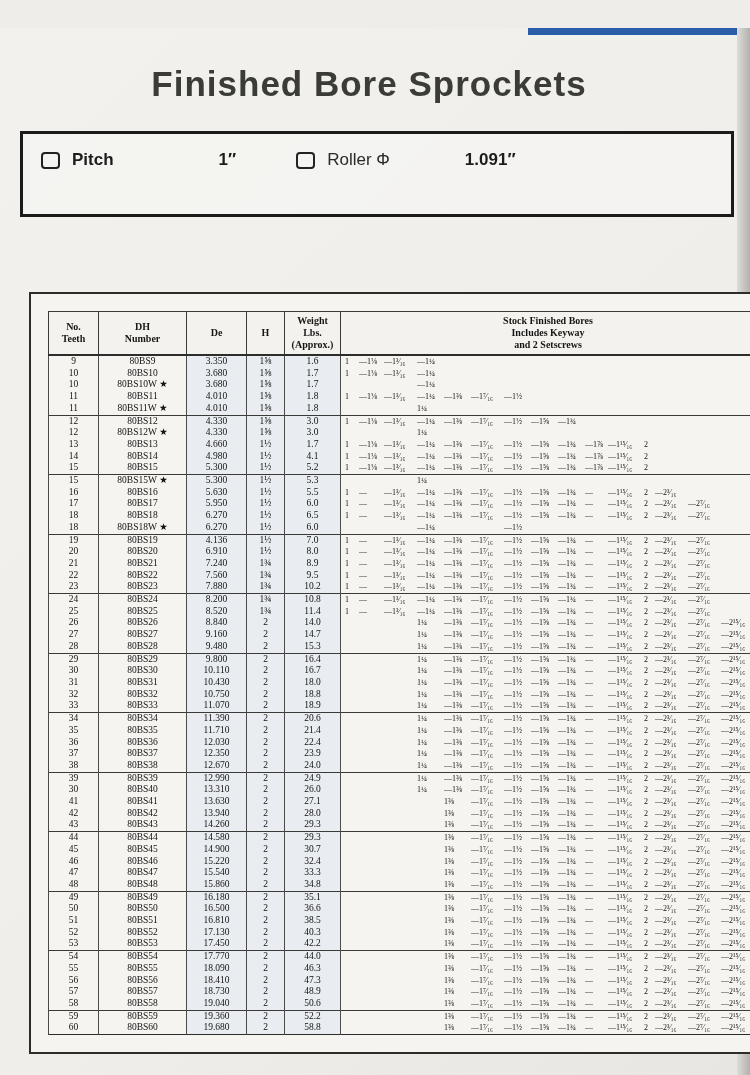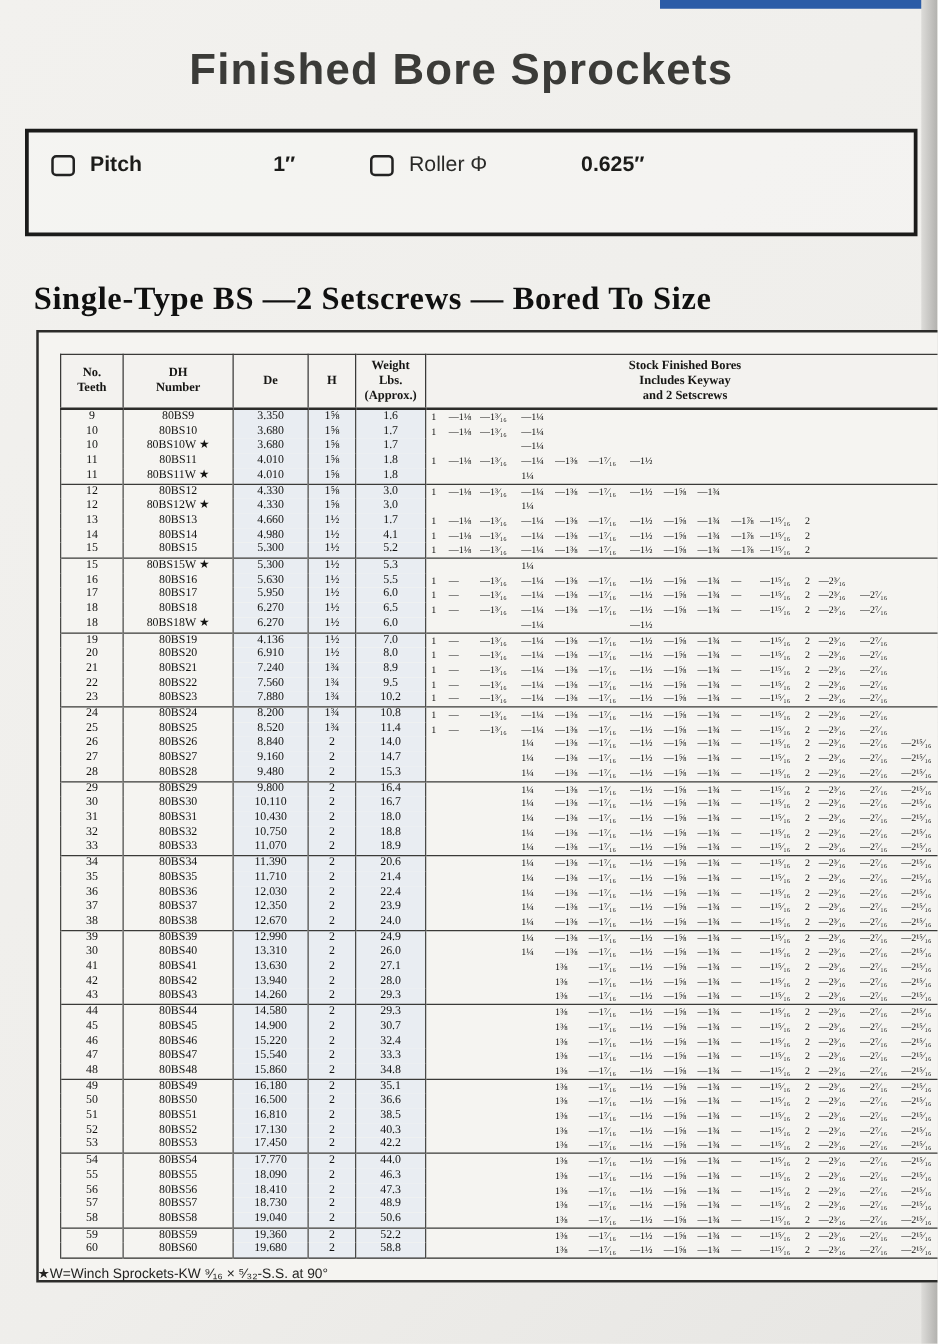--- a/index.html
+++ b/index.html
@@ -1,18 +1,18 @@
 <!DOCTYPE html>
 <html><head>
 <meta charset="utf-8">
 <style>
   html,body{margin:0;padding:0;}
   body{width:750px;height:1075px;position:relative;background:#eeedea;overflow:hidden;
        font-family:"Liberation Sans",sans-serif;color:#1e1e1c;}
-  .page{position:absolute;inset:0;background:linear-gradient(135deg,#f2f1ee 0%,#efeeeb 60%,#e7e6e3 100%);}
+  .page{position:absolute;inset:0;background:linear-gradient(135deg,#f2f1ee 0%,#efeeeb 60%,#e7e6e3 100%);margin-top:28px;}
   .top-bar{position:absolute;left:528px;top:0;width:210px;height:7px;}
   .edge-strip{position:absolute;right:0;top:0;width:13px;height:1075px;
               background:linear-gradient(to right,#dddcd9,#b2b1ae);}
   .title{position:absolute;left:0;top:36px;width:738px;text-align:center;
          font-size:35px;font-weight:bold;letter-spacing:1px;color:#3b3b38;}
   .spec-box{position:absolute;left:20px;top:103px;width:708px;height:80px;
             border:3px solid #1b1b1a;background:rgba(255,255,255,0.25);}
   .spec-line{position:absolute;left:0;width:100%;display:flex;align-items:center;}
   .spec-line1{top:16px;}
   .spec-line2{top:50px;}
@@ -54,25 +54,24 @@
 
   <div class="title">Finished Bore Sprockets</div>
 
   <div class="spec-box">
     <div class="spec-line spec-line1">
       <span class="cb" style="margin-left:18px"></span>
       <span class="spec-label">Pitch</span>
       <span class="spec-value" style="margin-left:105px">1″</span>
       <span class="cb" style="margin-left:60px"></span>
       <span class="spec-label lite">Roller Φ</span>
-      <span class="spec-value" style="margin-left:75px">0.625″</span>
+      <span class="spec-value" style="margin-left:75px">1.091″</span>
     </div>
   </div>
 
-  <div class="section-heading">Single-Type  BS  —2 Setscrews — Bored To Size</div>
 
   <div class="tframe">
     <table>
       <colgroup>
         <col class="c-teeth">
           <col class="c-dh">
           <col class="c-de">
         <col class="c-h">
           <col class="c-wt">
           <col class="c-bores">
@@ -548,16 +547,15 @@
             <td>19.680</td>
             <td>2</td>
             <td>58.8</td>
             <td class="bores"><span style="width: 14px;"></span><span style="width: 25px;"></span><span style="width: 33px;"></span><span style="width: 27px;"></span><span style="width: 27px;">1⅜</span><span style="width: 33px;">—1⁷⁄₁₆</span><span style="width: 27px;">—1½</span><span style="width: 27px;">—1⅝</span><span style="width: 27px;">—1¾</span><span style="width: 23px;">—</span><span style="width: 36px;">—1¹⁵⁄₁₆</span><span style="width: 11px;">2</span><span style="width: 33px;">—2³⁄₁₆</span><span style="width: 33px;">—2⁷⁄₁₆</span><span style="width: 39px;">—2¹⁵⁄₁₆</span></td>
           </tr>
         </tbody>
     </table>
   </div>
 
   <div class="footnotes-left">
-    <div>★W=Winch Sprockets-KW ⁹⁄₁₆ × ⁵⁄₃₂-S.S. at 90°</div>
   </div>
 
 </div>
 
 </body></html>

